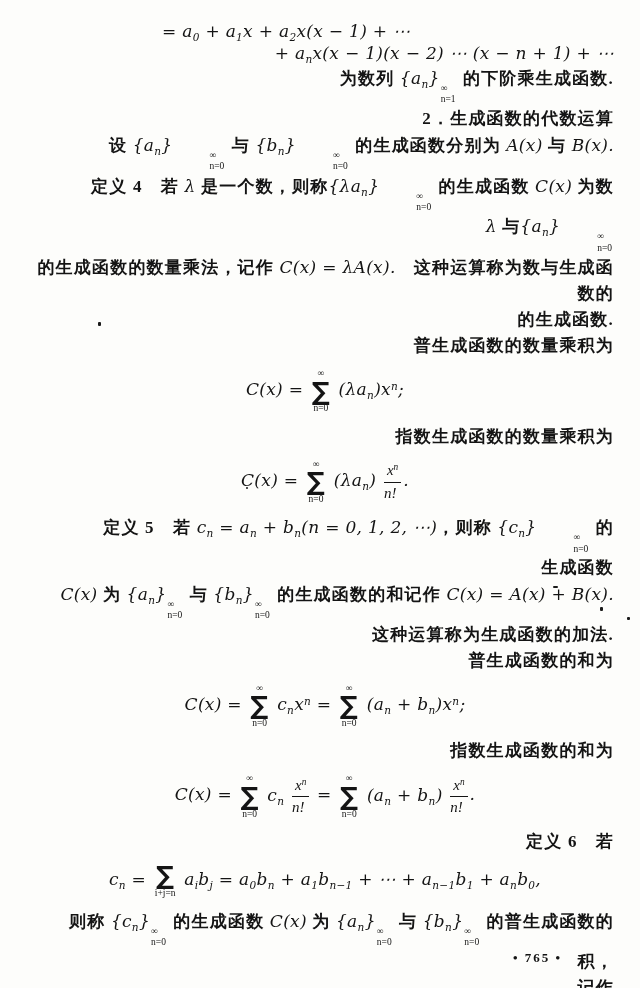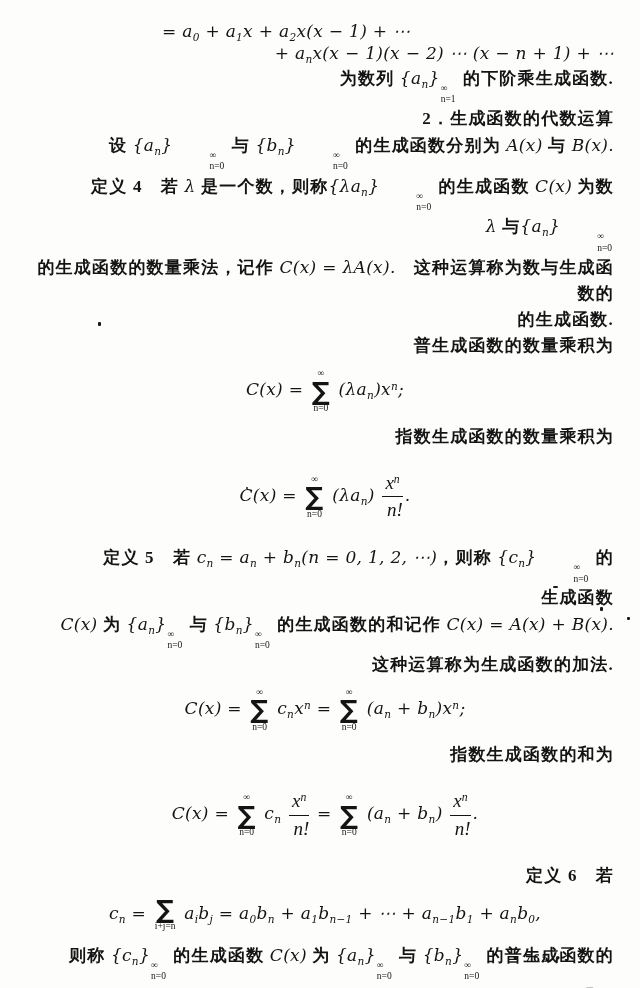--- a/index.html
+++ b/index.html
@@ -30,23 +30,23 @@
   .sum{display:inline-flex;flex-direction:column;align-items:center;
        vertical-align:middle;line-height:1;margin:0 3px;}
   .sum .sig{font-size:25px;font-style:normal;font-weight:600;line-height:.95;
             font-family:"DejaVu Sans","Liberation Sans",sans-serif;}
   .lim{font-size:9.5px;line-height:1.2;letter-spacing:0;}
   .it{}
   
   .stk{display:inline-flex;flex-direction:column;align-items:flex-start;
        font-size:9.5px;line-height:1.2;vertical-align:-7px;margin:0 2px 0 1px;}
   
-  .frac{display:inline-flex;flex-direction:column;align-items:flex-end;
-        vertical-align:middle;font-size:19px;line-height:1.3;
-        font-style:italic;margin:12px 2px;}
+  .frac{display:inline-flex;flex-direction:column;align-items:flex-start;
+        vertical-align:middle;font-size:15px;line-height:1.3;
+        font-style:italic;margin:0 2px;}
   .frac .num{border-bottom:1.4px solid #141414;padding:0 3px 1px;}
   .frac .den{padding-top:1px;}
   .pagenum{position:absolute;right:78px;bottom:22px;
            font-size:13px;font-weight:700;letter-spacing:2px;}
   .speck{position:absolute;background:#1a1a1a;border-radius:1px;}
 </style>
 </head>
 <body>
 
 <div class="page">
@@ -94,20 +94,21 @@
           <span class="it">n=0</span>
         </span><span class="cn"> 的生成函数</span></div>
       <div class="line para"><span class="m">C(x)</span><span class="cn"> 为 </span><span class="m">{a<sub>n</sub>}</span><span class="stk">
           <span>∞</span>
           <span class="it">n=0</span>
         </span><span class="cn"> 与 </span><span class="m">{b<sub>n</sub>}</span><span class="stk">
           <span>∞</span>
           <span class="it">n=0</span>
         </span><span class="cn"> 的生成函数的</span><span class="cn b">和</span><span class="cn">记作 </span><span class="m">C(x) = A(x) + B(x).</span></div>
       <div class="line para"><span class="cn">这种运算称为生成函数的</span><span class="cn b">加法</span><span class="cn">.</span></div>
+      <div class="line para indent"><span class="cn">普生成函数的和为</span></div>
       <div class="line formula"><span class="m">C(x) = </span><span class="sum">
           <span class="lim">∞</span>
           <span class="sig">∑</span>
           <span class="lim it">n=0</span>
         </span><span class="m"> c<sub>n</sub>x<sup>n</sup> = </span><span class="sum">
           <span class="lim">∞</span>
           <span class="sig">∑</span>
           <span class="lim it">n=0</span>
         </span><span class="m"> (a<sub>n</sub> + b<sub>n</sub>)x<sup>n</sup>;</span></div>
       <div class="line para"><span class="cn">指数生成函数的和为</span></div>

